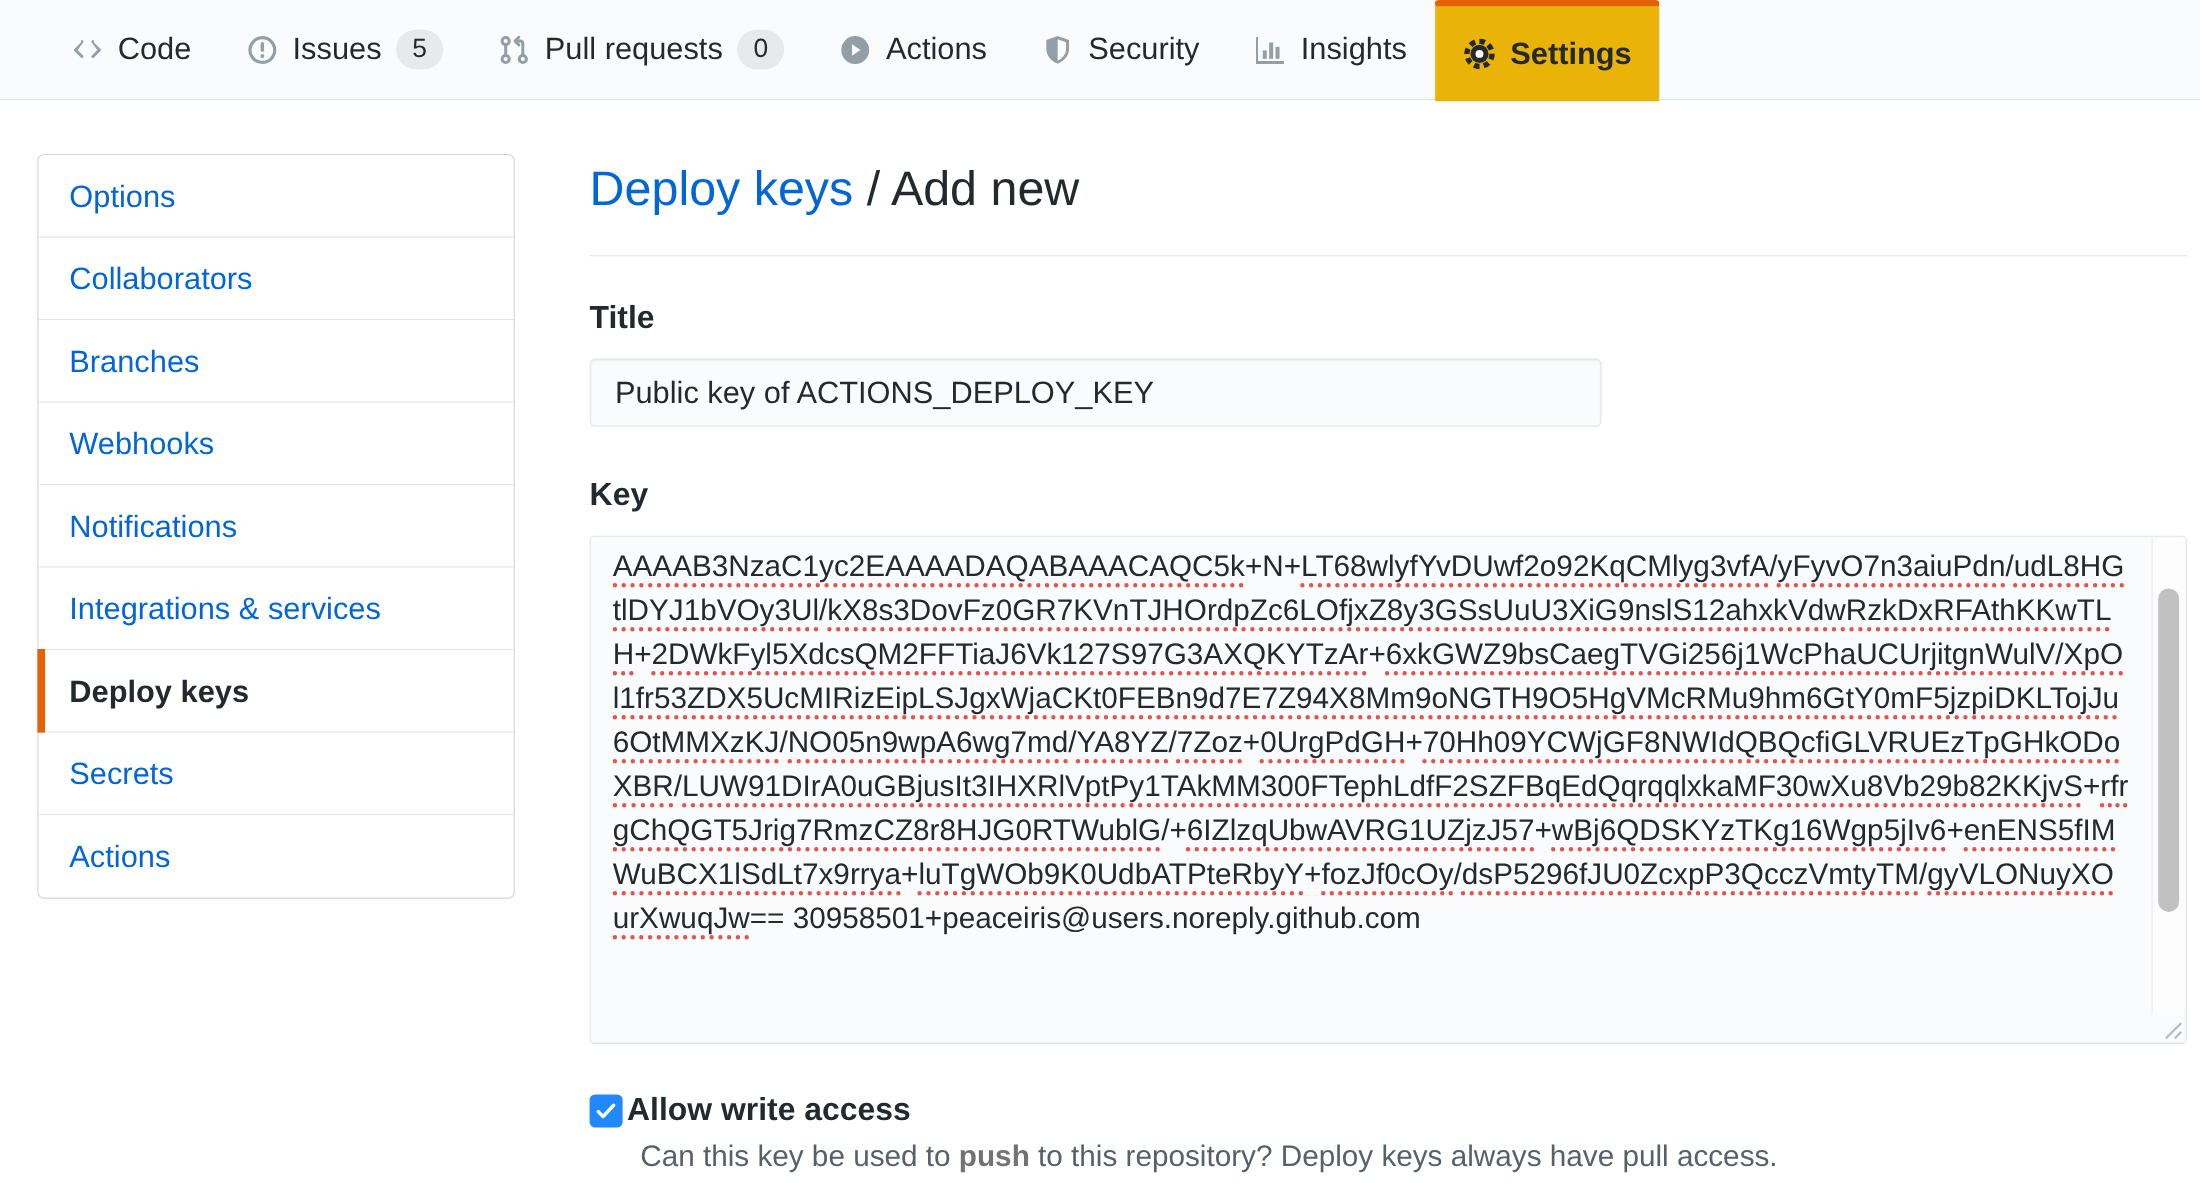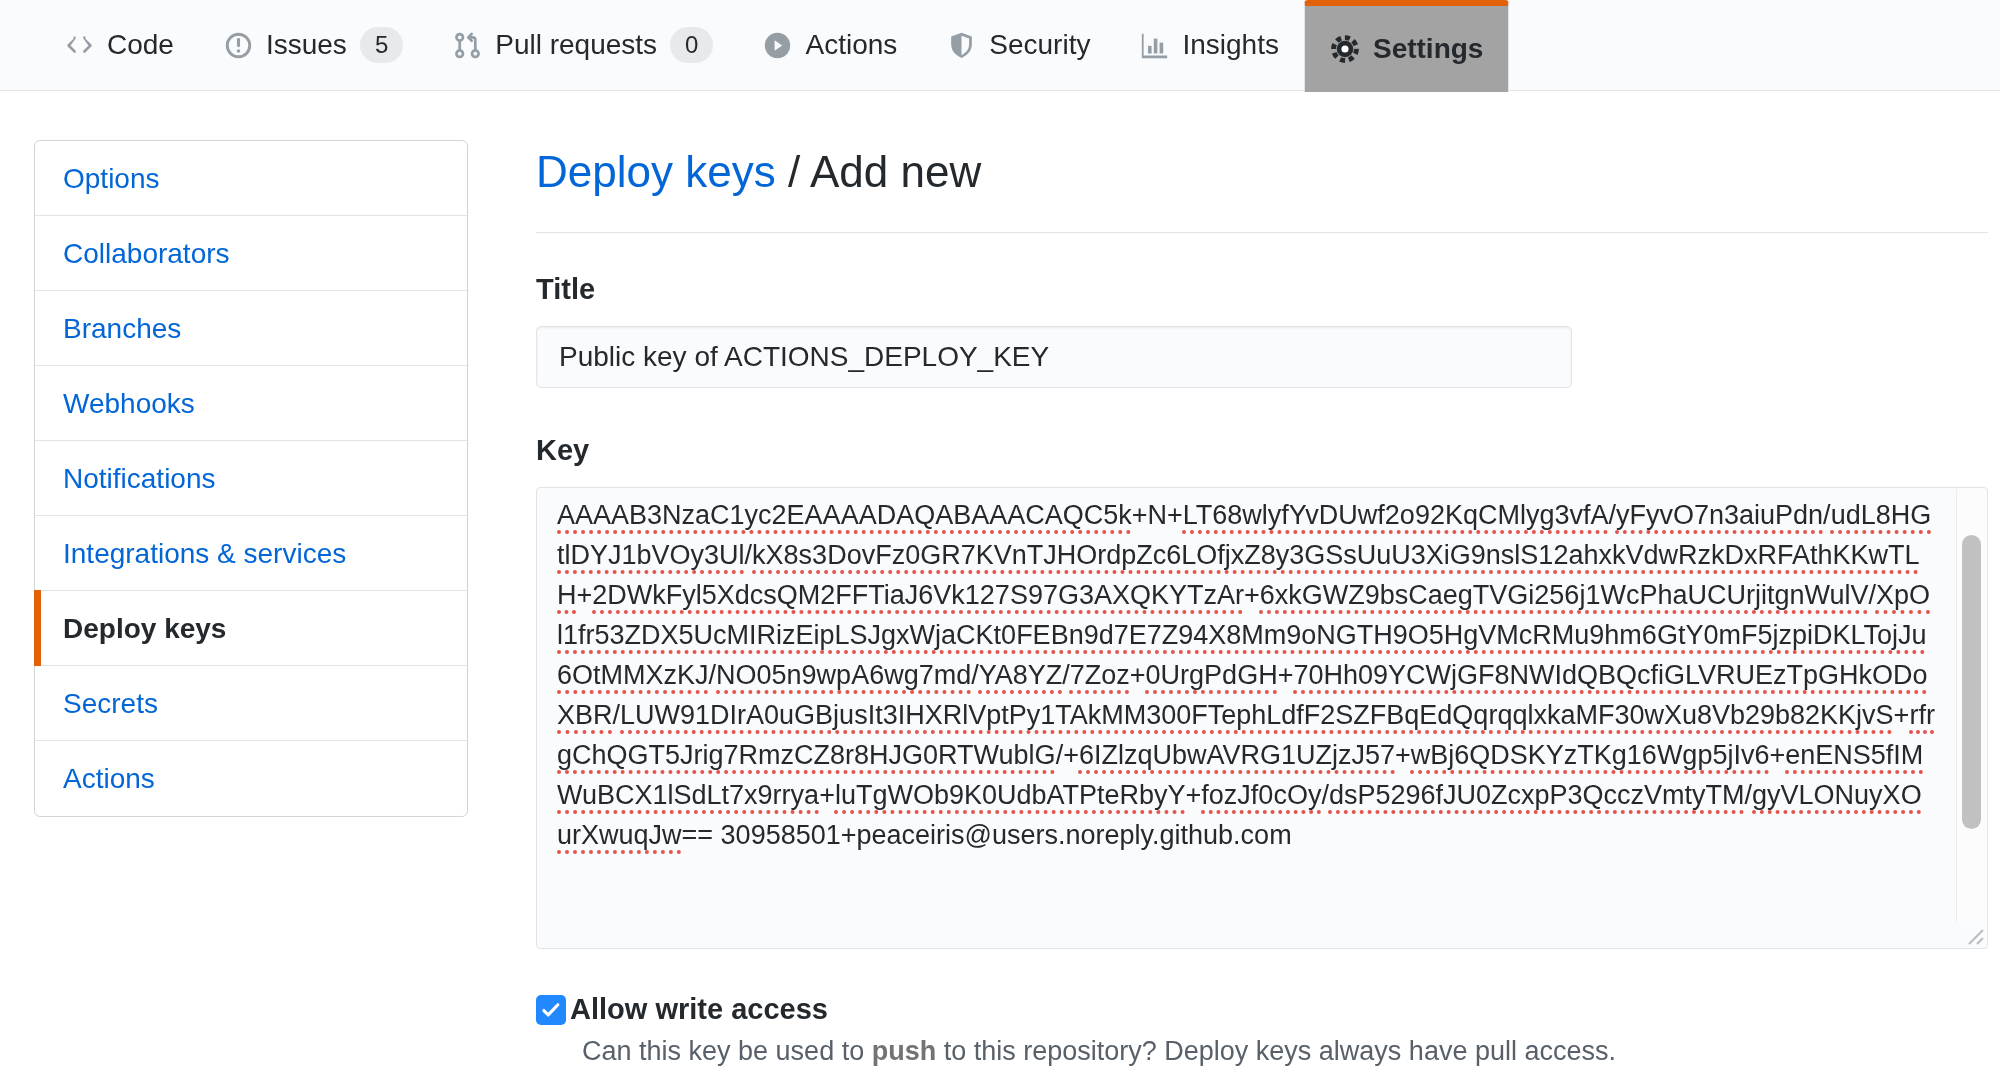--- a/index.html
+++ b/index.html
@@ -8,21 +8,21 @@
   .stage { position:relative; width:2000px; height:1090px; }
 
   
   .topnav { position:absolute; top:0; left:0; right:0; height:91px; background:#fafbfc;
             border-bottom:1px solid #e1e4e8; display:flex; align-items:center; padding-left:40px; }
   .tab { display:flex; align-items:center; gap:13px; font-size:28px; color:#24292e;
          height:80px; padding:0 25px; cursor:pointer; }
   .tab .ticon { display:flex; align-items:center; }
   .tab-badge { background:rgba(27,31,35,0.08); color:#24292e; font-size:24px; line-height:1;
                padding:6px 15px; border-radius:20px; }
-  .tab.selected { background:#a3a3a3; border:1px solid #e1e4e8; border-bottom:none;
+  .tab.selected { background:#eab308; border:1px solid #e1e4e8; border-bottom:none;
                   border-top:6px solid #e36209; border-radius:4px 4px 0 0; height:92px;
                   margin-bottom:-1px; font-weight:700; z-index:2; }
 
   
   .sidebar { position:absolute; left:34px; top:140px; width:434px; background:#fff;
              border:1px solid #d1d5da; border-radius:6px; }
   .side-item { position:relative; display:block; height:75px; line-height:75px; padding-left:28px;
                font-size:28px; color:#0366d6; border-bottom:1px solid #e1e4e8; cursor:pointer; }
   .side-item:last-child { border-bottom:none; }
   .side-item.active { color:#24292e; font-weight:700; }
@@ -31,21 +31,21 @@
   .side-item:first-child.active::before { border-top-left-radius:6px; }
 
   
   .main { position:absolute; left:536px; top:148px; width:1452px; }
   .page-head { font-size:44px; font-weight:400; line-height:1.1; }
   .page-head a { color:#0366d6; text-decoration:none; cursor:pointer; }
   .head-rule { border:none; border-top:1px solid #e1e4e8; margin-top:36px; }
 
   .field-label { font-size:29px; font-weight:700; display:block; }
   .title-label { margin-top:40px; }
-  .title-input { margin-top:20px; width:1036px; height:62px; font-size:28px; color:#24292e;
+  .title-input { margin-top:20px; width:920px; height:62px; font-size:28px; color:#24292e;
                  padding:0 22px; background:#fafbfc; border:1px solid #e1e4e8; border-radius:5px;
                  box-shadow:inset 0 1px 2px rgba(27,31,35,0.075);
                  font-family:"Liberation Sans","DejaVu Sans",sans-serif; }
   .key-label { margin-top:46px; }
 
   .key-box { position:relative; margin-top:20px; width:1452px; height:462px; background:#fafbfc;
              border:1px solid #e1e4e8; border-radius:4px; overflow:hidden; cursor:text; }
   .key-text { position:absolute; left:20px; top:7px; right:52px; font-size:27px; line-height:40px;
               word-break:break-all; color:#24292e; white-space:normal; }
   .misspelled { text-decoration:underline dotted #e5534b; text-decoration-thickness:3.5px;

